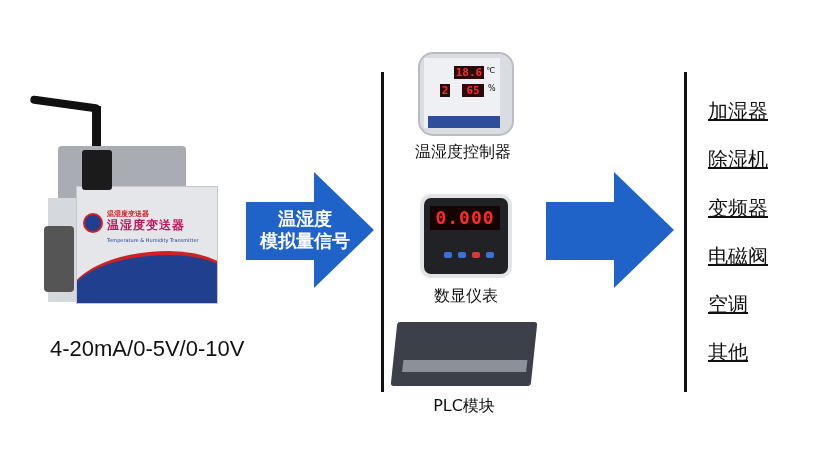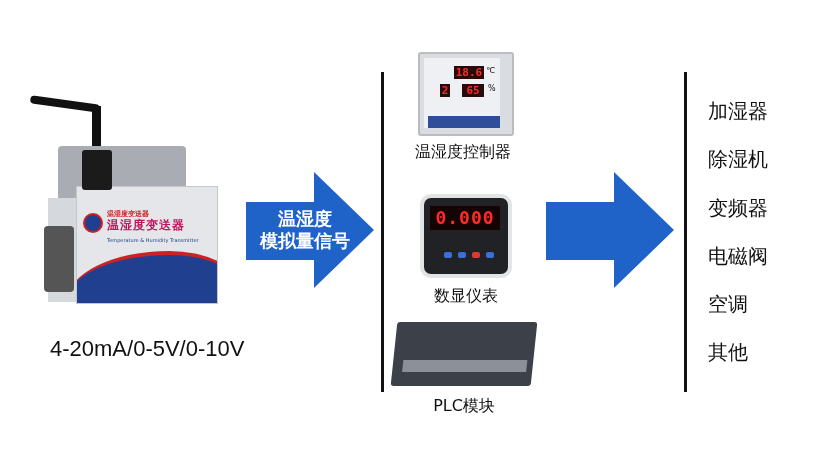--- a/index.html
+++ b/index.html
@@ -7,36 +7,36 @@
          font-family:"DejaVu Sans","Liberation Sans",sans-serif; color:#111; }
   .abs { position:absolute; }
   .arrow { position:absolute; }
   .arrow .shaft { position:absolute; background:#1f63c9; }
   .arrow .head { position:absolute; width:0; height:0;
                  border-top:58px solid transparent; border-bottom:58px solid transparent;
                  border-left:60px solid #1f63c9; }
   .arrow .txt { position:absolute; color:#fff; font-weight:bold; font-size:18px; text-align:center; line-height:22px; }
   .vline { position:absolute; width:3px; background:#111; }
   .dev-label { position:absolute; font-size:16px; text-align:center; white-space:nowrap; }
-  .out-item { position:absolute; left:708px; font-size:20px; white-space:nowrap; }
+  .out-item { position:absolute; left:708px; font-size:20px; white-space:nowrap;text-decoration:underline; }
   
   .tx-plate { position:absolute; left:58px; top:146px; width:128px; height:60px; background:#a9adb3; border-radius:4px; }
   .tx-body { position:absolute; left:76px; top:186px; width:140px; height:116px; background:#e4e6ea; border:1px solid #c4c7cc; overflow:hidden; }
   .tx-wave { position:absolute; left:-10px; top:64px; width:170px; height:80px; background:#213f8f; border-top:4px solid #c22; border-radius:60% 40% 0 0; }
   .tx-side { position:absolute; left:48px; top:198px; width:30px; height:104px; background:#d5d8dc; }
   .tx-fan { position:absolute; left:44px; top:226px; width:30px; height:66px; background:#555; border-radius:4px; }
   .tx-cable { position:absolute; left:30px; top:100px; width:70px; height:8px; background:#111; border-radius:4px; transform:rotate(8deg); }
   .tx-cable2 { position:absolute; left:92px; top:106px; width:9px; height:50px; background:#111; }
   .tx-gland { position:absolute; left:82px; top:150px; width:30px; height:40px; background:#1b1b1b; border-radius:3px; }
   .tx-brand { position:absolute; left:30px; top:22px; font-size:7px; color:#c22; font-weight:bold; }
   .tx-title { position:absolute; left:30px; top:30px; font-size:12px; color:#be185d; font-weight:bold; letter-spacing:1px; }
   .tx-sub { position:absolute; left:30px; top:50px; font-size:5px; color:#213f8f; }
   .tx-logo { position:absolute; left:6px; top:26px; width:20px; height:20px; border-radius:50%; background:#213f8f; border:2px solid #c22; box-sizing:border-box; }
   
-  .ctl { position:absolute; left:418px; top:52px; width:92px; height:80px; background:#d9dce0; border:2px solid #b9bcc1; border-radius:3px; }
+  .ctl { position:absolute; left:418px; top:52px; width:92px; height:80px; background:#d9dce0; border:2px solid #b9bcc1; border-radius:15px; }
   .ctl-face { position:absolute; left:4px; top:4px; width:76px; height:70px; background:#eef0f3; }
   .seg { position:absolute; background:#2a0b0b; color:#ff2a2a; font-family:"DejaVu Sans Mono","Liberation Mono",monospace; font-weight:bold; font-size:11px; text-align:center; line-height:13px; }
   .ctl-btnbar { position:absolute; left:4px; top:58px; width:72px; height:12px; background:#2e4d9a; }
   
   .meter { position:absolute; left:420px; top:194px; width:92px; height:84px; background:#202226; border:4px solid #e3e4e6; border-radius:11px; box-sizing:border-box; }
   .meter .disp { position:absolute; left:6px; top:8px; width:70px; height:24px; background:#140404; color:#ff2a2a; font-family:"DejaVu Sans Mono","Liberation Mono",monospace; font-weight:bold; font-size:18px; line-height:24px; text-align:center; letter-spacing:1px; }
   .meter .dot { position:absolute; top:54px; width:8px; height:6px; border-radius:2px; }
   
   .plc { position:absolute; left:394px; top:322px; width:140px; height:64px; background:#3b4049; border-radius:3px; transform:skewX(-6deg); }
   .plc .strip { position:absolute; left:10px; top:38px; width:124px; height:12px; background:#8c9098; }

